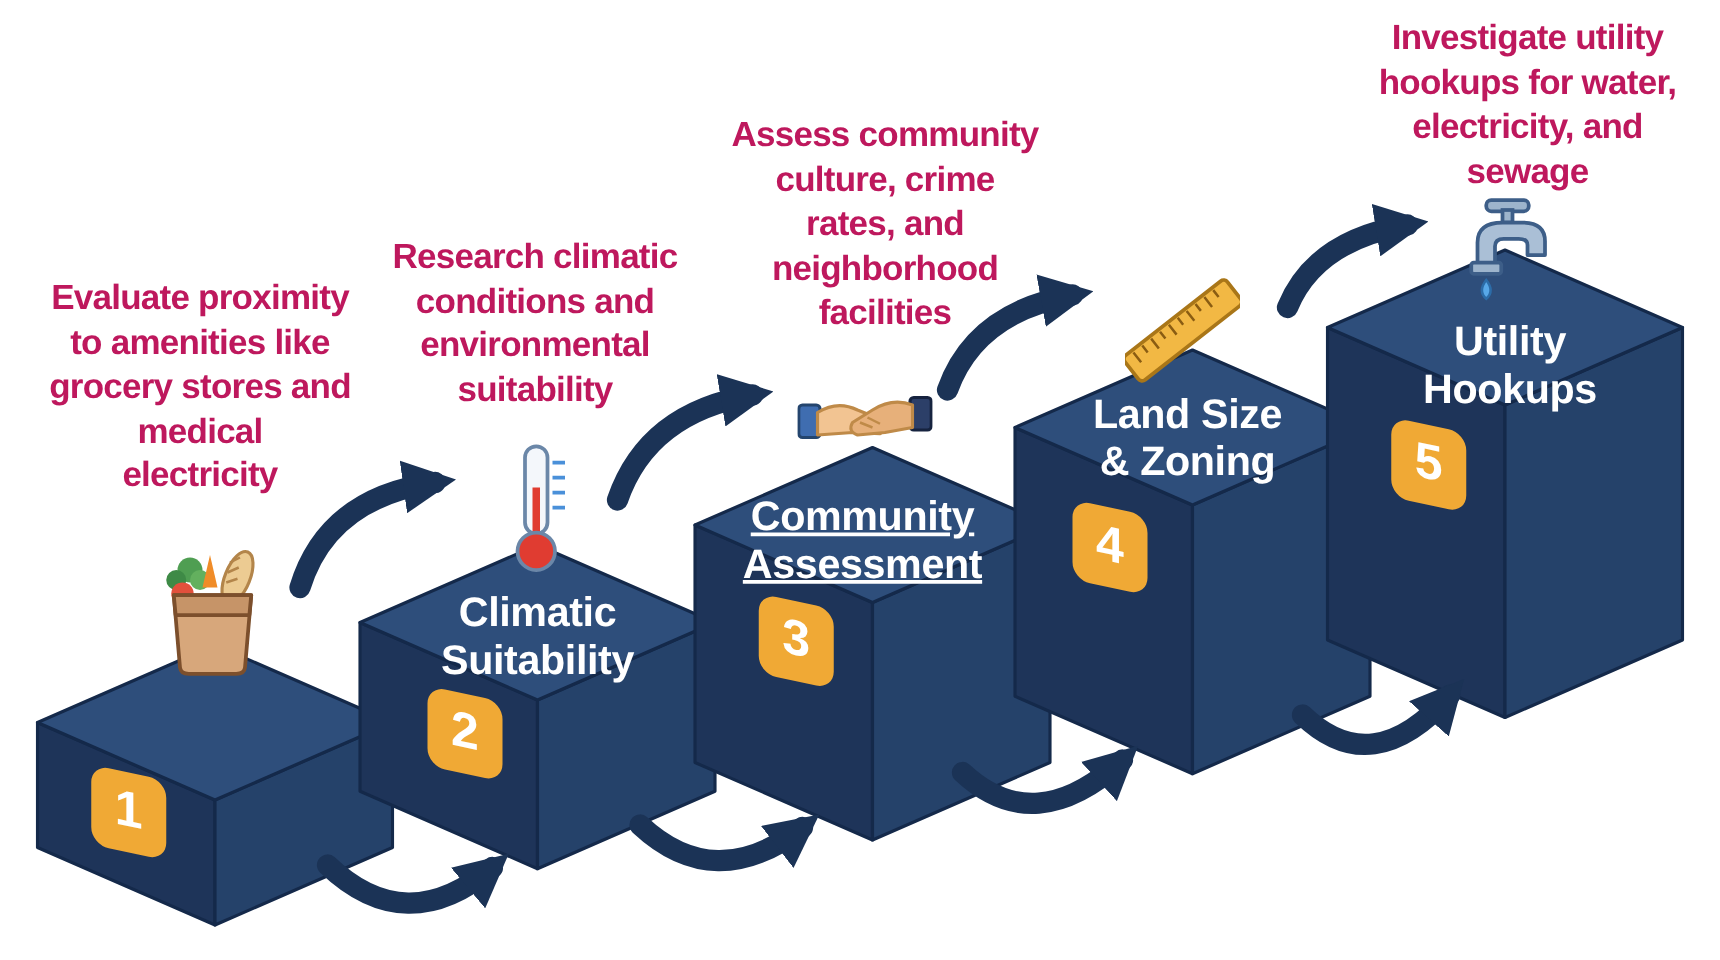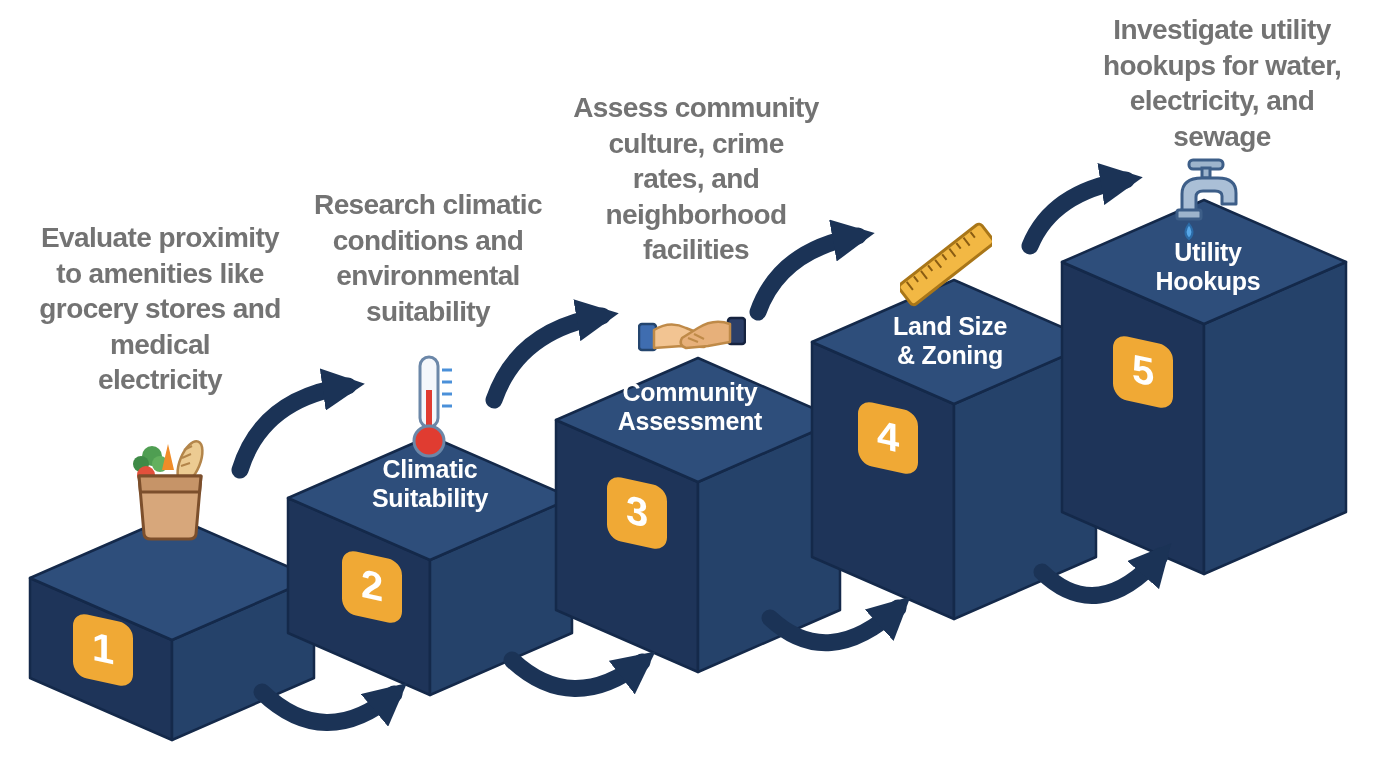--- a/index.html
+++ b/index.html
@@ -3,54 +3,55 @@
 <meta charset="utf-8">
 <style>
   * { margin:0; padding:0; box-sizing:border-box; }
   html,body { background:#ffffff; }
   body { font-family:"Liberation Sans", sans-serif; }
   .stage { position:relative; width:1376px; height:768px; background:#ffffff; overflow:hidden; }
   .scene { position:absolute; left:0; top:0; width:1376px; height:768px; }
   .scene polygon { stroke:#14294a; stroke-width:2.5; stroke-linejoin:round; }
   .arrow { fill:none; stroke-width:17; stroke-linecap:round; }
   .desc {
-    position:absolute; width:280px; text-align:center; color:#737373;
+    position:absolute; width:280px; text-align:center; color:#be185d;
     font-weight:bold; font-size:28px; line-height:1.27; letter-spacing:-0.6px;
     white-space:pre-line;
   }
   .title {
     position:absolute; width:220px; text-align:center; color:#ffffff;
-    font-weight:bold; font-size:25px; line-height:1.14; letter-spacing:-0.3px;
+    font-weight:bold; font-size:33px; line-height:1.14; letter-spacing:-0.3px;
     white-space:pre-line;
+    margin-top:16px;
   }
   .badge {
     position:absolute; width:60px; height:64px; background:#f0a935;
     border-radius:14px; color:#ffffff; font-weight:bold; font-size:40px;
     display:flex; align-items:center; justify-content:center;
     transform:skewY(12deg); padding-bottom:3px;
   }
   .icon { position:absolute; }
   
   .d1 { left:20px;  top:220px; }
   .t1 { left:62px;  top:546px; }
   .b1 { left:73px;  top:618px; }
   .i1 { left:126px; top:430px; }
   
   .d2 { left:288px; top:160px;margin-top:27px; }
   .t2 { left:320px; top:455px; }
   .b2 { left:342px; top:555px; }
   .i2 { left:402px; top:352px; }
   
-  .d3 { left:556px; top:90px; }
-  .t3 { left:580px; top:378px; }
+  .d3 { left:568px; top:90px; }
+  .t3 { left:580px; top:378px;text-decoration:underline; }
   .b3 { left:607px; top:481px; }
   .i3 { left:638px; top:302px; }
   
   .d4 { left:812px; top:44px; }
-  .t4 { left:840px; top:312px; }
+  .t4 { left:840px; top:296px; }
   .b4 { left:858px; top:406px; }
   .i4 { left:900px; top:220px; }
   
   .d5 { left:1082px; top:12px; }
   .t5 { left:1098px; top:238px; }
   .b5 { left:1113px; top:340px; }
   .i5 { left:1162px; top:158px; }
 </style>
 </head>
 <body>

